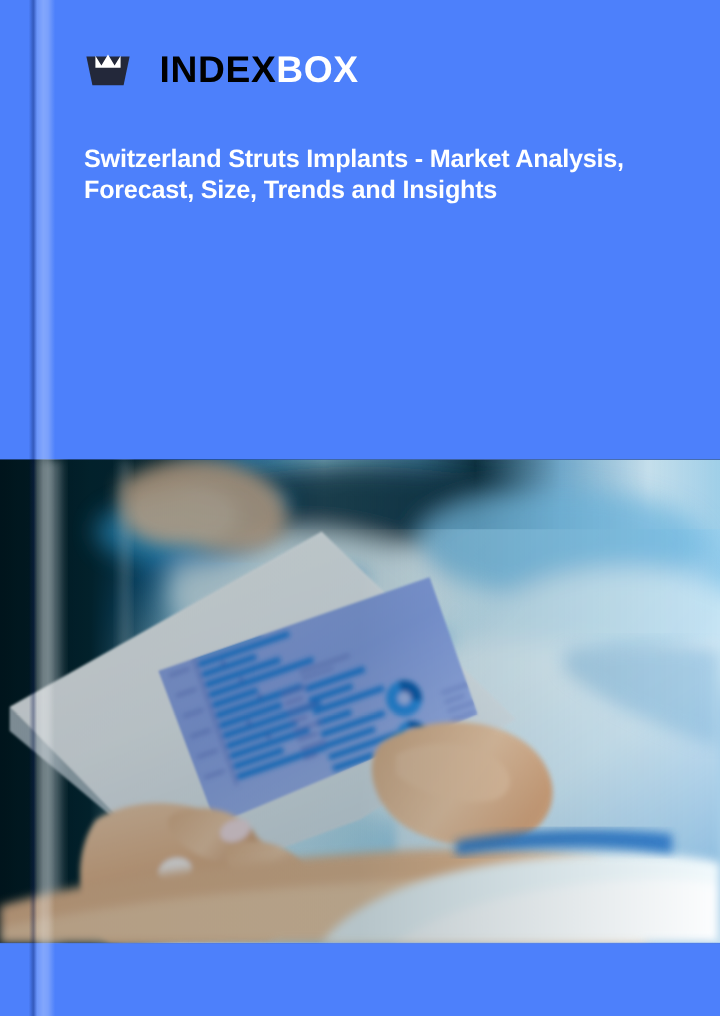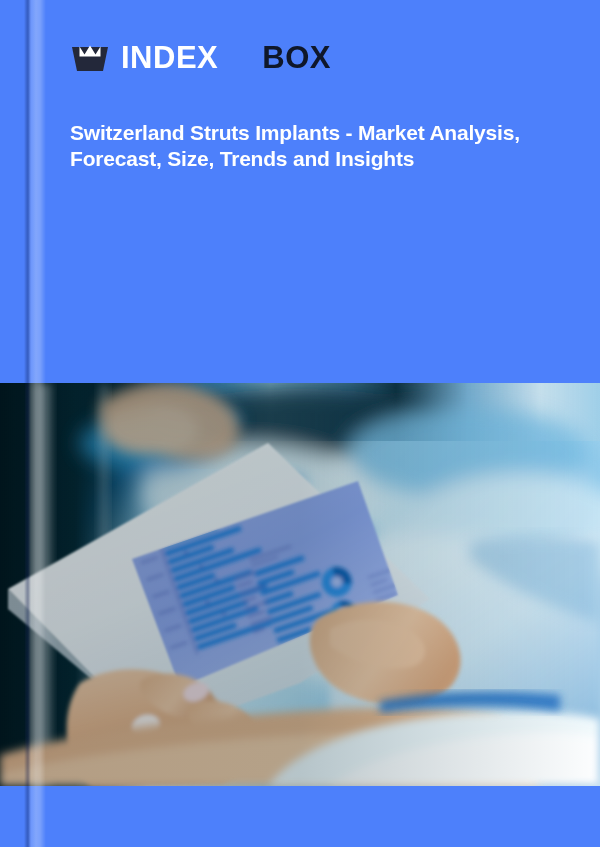--- a/index.html
+++ b/index.html
@@ -55,22 +55,22 @@
     position:relative;
     flex:0 0 auto;
   }
   .logo-text {
     font-size:31px;
     font-weight:bold;
     letter-spacing:0.5px;
     line-height:1;
     white-space:nowrap;
   }
-  .logo-text .t1 { color:#ffffff; }
-  .logo-text .t2 { color:#0f172a;margin-left:44px; }
+  .logo-text .t1 { color:#000000;margin-left:12px; }
+  .logo-text .t2 { color:#ffffff; }
 
   
   .title {
     position:absolute;
     left:70px; top:120px;
     width:490px;
     color:#ffffff;
     font-size:21px;
     font-weight:bold;
     line-height:1.22;

